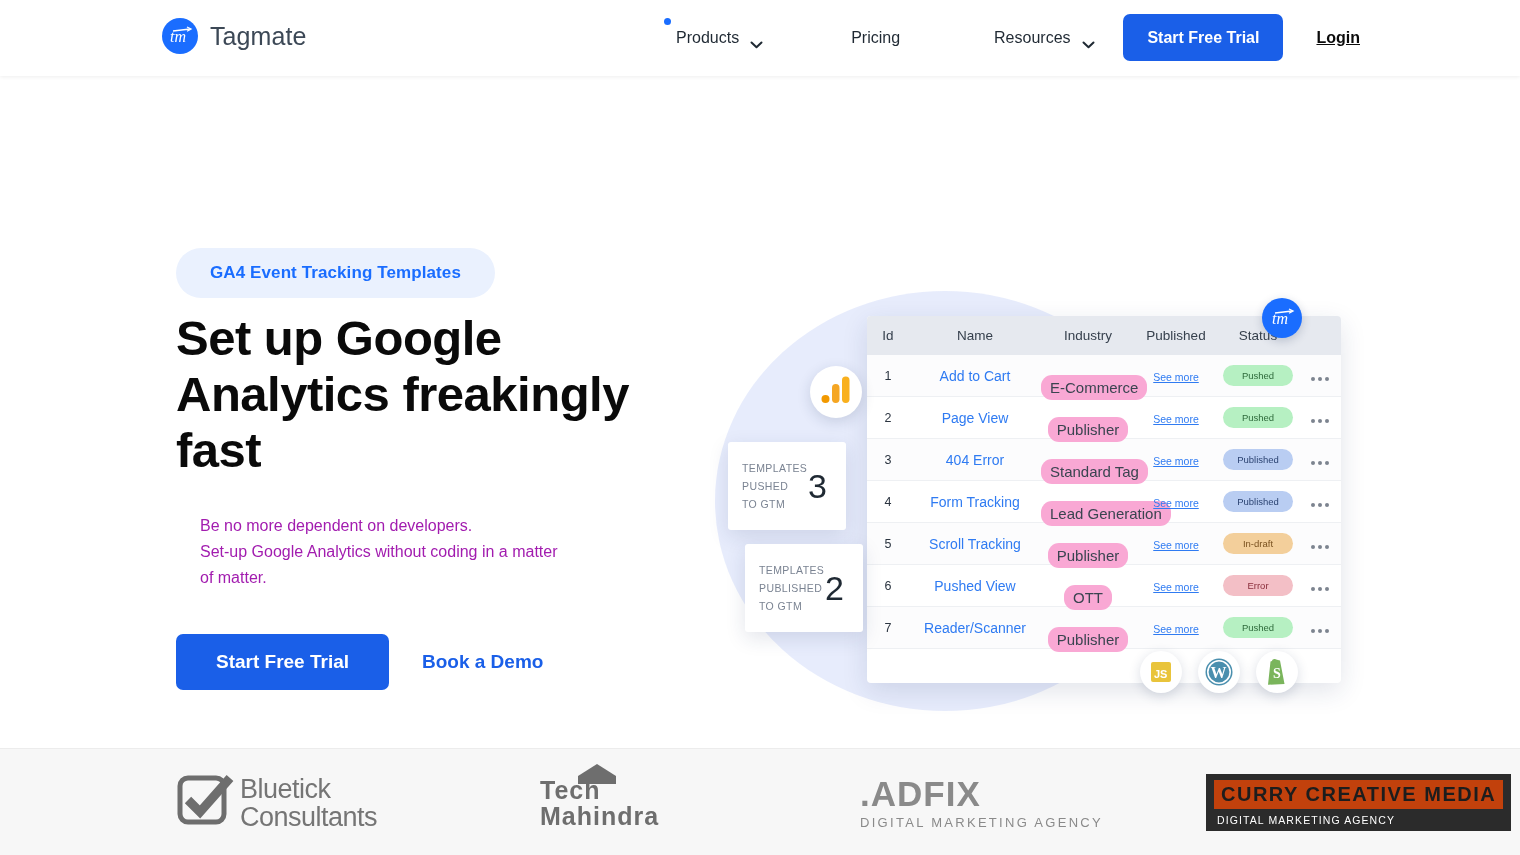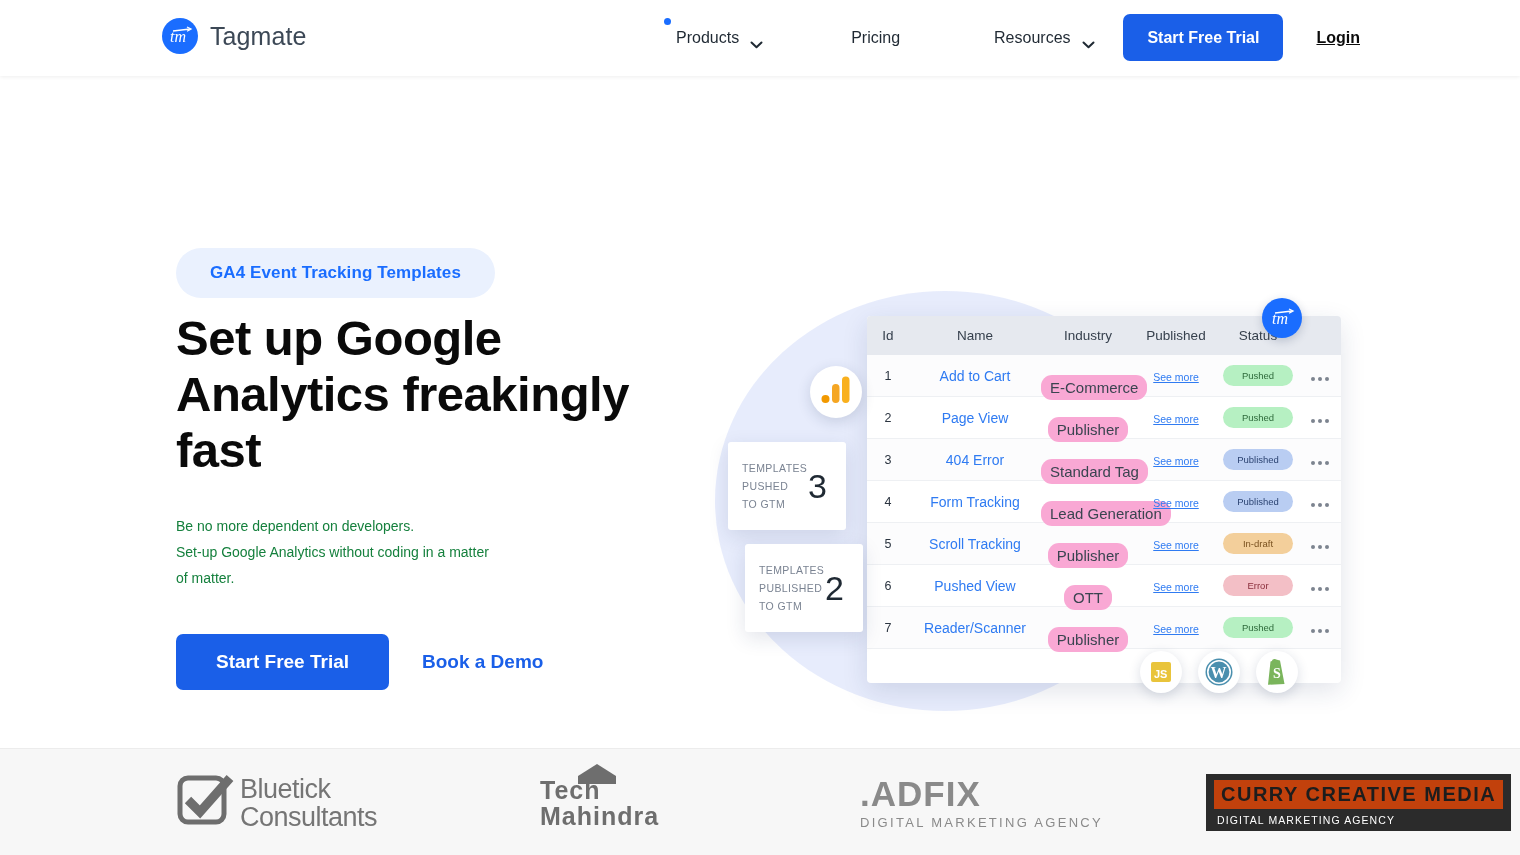--- a/index.html
+++ b/index.html
@@ -95,23 +95,24 @@
   }
   .hero-title {
     margin-top: 12px;
     font-size: 49px; line-height: 56px;
     font-weight: bold; color: #0a0a0a;
     letter-spacing: -0.5px;
     max-width: 520px;
   }
   .hero-sub {
     margin-top: 35px;
-    font-size: 14px; line-height: 26px;
-    color: #15803d;
+    font-size: 16px; line-height: 26px;
+    color: #a21caf;
     max-width: 470px;
+    margin-left: 24px;
   }
   .hero-cta { margin-top: 43px; display: flex; align-items: center; }
   .cta-primary {
     background: #1a5fe8; color: #fff;
     font-size: 19px; font-weight: bold;
     border: none; border-radius: 7px;
     width: 213px; height: 56px;
     cursor: pointer;
     font-family: "Liberation Sans", sans-serif;
   }

